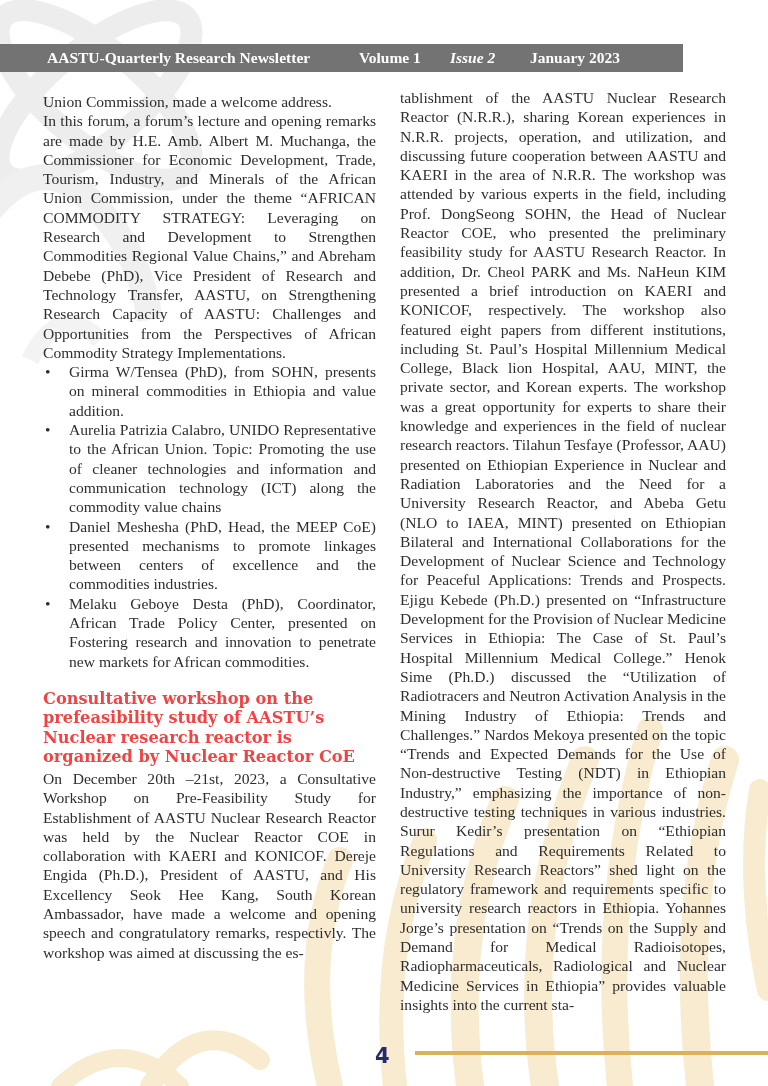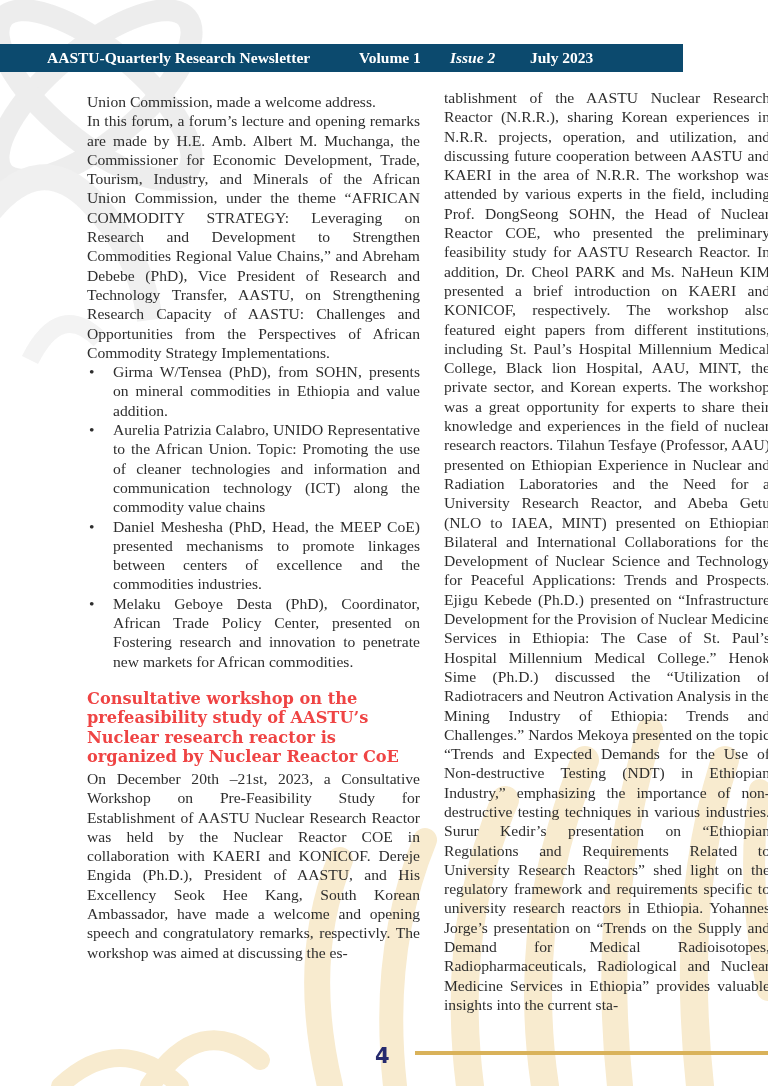--- a/index.html
+++ b/index.html
@@ -5,35 +5,35 @@
   html, body { margin: 0; padding: 0; }
   body {
     width: 768px; height: 1086px; position: relative; overflow: hidden;
     background: #ffffff;
     font-family: "DejaVu Serif", "Liberation Serif", serif;
     color: #2b2b2b;
   }
   .bg { position: absolute; inset: 0; z-index: 0; pointer-events: none; }
   .header-bar {
     position: absolute; left: 0; top: 44px; width: 683px; height: 28px;
-    background: #0c4a6e; color: #ffffff; z-index: 2;
+    background: #737373; color: #ffffff; z-index: 2;
     font-family: "Liberation Serif", "DejaVu Serif", serif;
     font-weight: bold; font-size: 15.5px; line-height: 28px;
   }
   .header-bar span { position: absolute; top: 0; white-space: nowrap; }
   .h-title { left: 47px; }
   .h-volume { left: 359px; text-align: center; }
   .h-issue { left: 450px; font-style: italic; }
   .h-date { left: 530px; }
 
   .col {
     position: absolute; z-index: 2;
     font-family: "Liberation Serif", "DejaVu Serif", serif;
     font-size: 15.6px; line-height: 19.3px;
-    text-align: justify; color: #2e2e2e; margin-left: 44px;
+    text-align: justify; color: #2e2e2e;
   }
   .col-left { left: 43px; top: 92px; width: 333px; }
   .col-right { left: 400px; top: 88px; width: 326px; }
   .col p { margin: 0; }
   .col ul { margin: 0; padding: 0 0 0 26px; list-style: none; }
   .col li { position: relative; }
   .col li::before {
     content: "\2022"; position: absolute; left: -24px; top: 0; color: #2e2e2e;
   }
   .section-heading {
@@ -72,21 +72,21 @@
     <path d="M 768 990 Q 745 880 760 790" stroke-width="22"></path>
     <path d="M 150 1086 Q 200 1010 260 1060" stroke-width="20"></path>
     <path d="M 60 1086 Q 120 1030 180 1086" stroke-width="18"></path>
   </g>
 </svg>
 
 <div class="header-bar">
   <span class="h-title">AASTU-Quarterly Research Newsletter</span>
   <span class="h-volume">Volume 1</span>
   <span class="h-issue">Issue 2</span>
-  <span class="h-date">July 2023</span>
+  <span class="h-date">January 2023</span>
 </div>
 
 <div class="col col-left">
   <p>Union Commission, made a welcome address.</p>
   <p>In this forum, a forum’s lecture and opening remarks are made by H.E. Amb. Albert M. Muchanga, the Commissioner for Economic Development, Trade, Tourism, Industry, and Minerals of the African Union Commission, under the theme “AFRICAN COMMODITY STRATEGY: Leveraging on Research and Development to Strengthen Commodities Regional Value Chains,” and Abreham Debebe (PhD), Vice President of Research and Technology Transfer, AASTU, on Strengthening Research Capacity of AASTU: Challenges and Opportunities from the Perspectives of African Commodity Strategy Implementations.</p>
   <ul>
     <li>Girma W/Tensea (PhD), from SOHN, presents on mineral commodities in Ethiopia and value addition.</li>
     <li>Aurelia Patrizia Calabro, UNIDO Representative to the African Union. Topic: Promoting the use of cleaner technologies and information and communication technology (ICT) along the commodity value chains</li>
     <li>Daniel Meshesha (PhD, Head, the MEEP CoE) presented mechanisms to promote linkages between centers of excellence and the commodities industries.</li>
     <li>Melaku Geboye Desta (PhD), Coordinator, African Trade Policy Center, presented on Fostering research and innovation to penetrate new markets for African commodities.</li>

